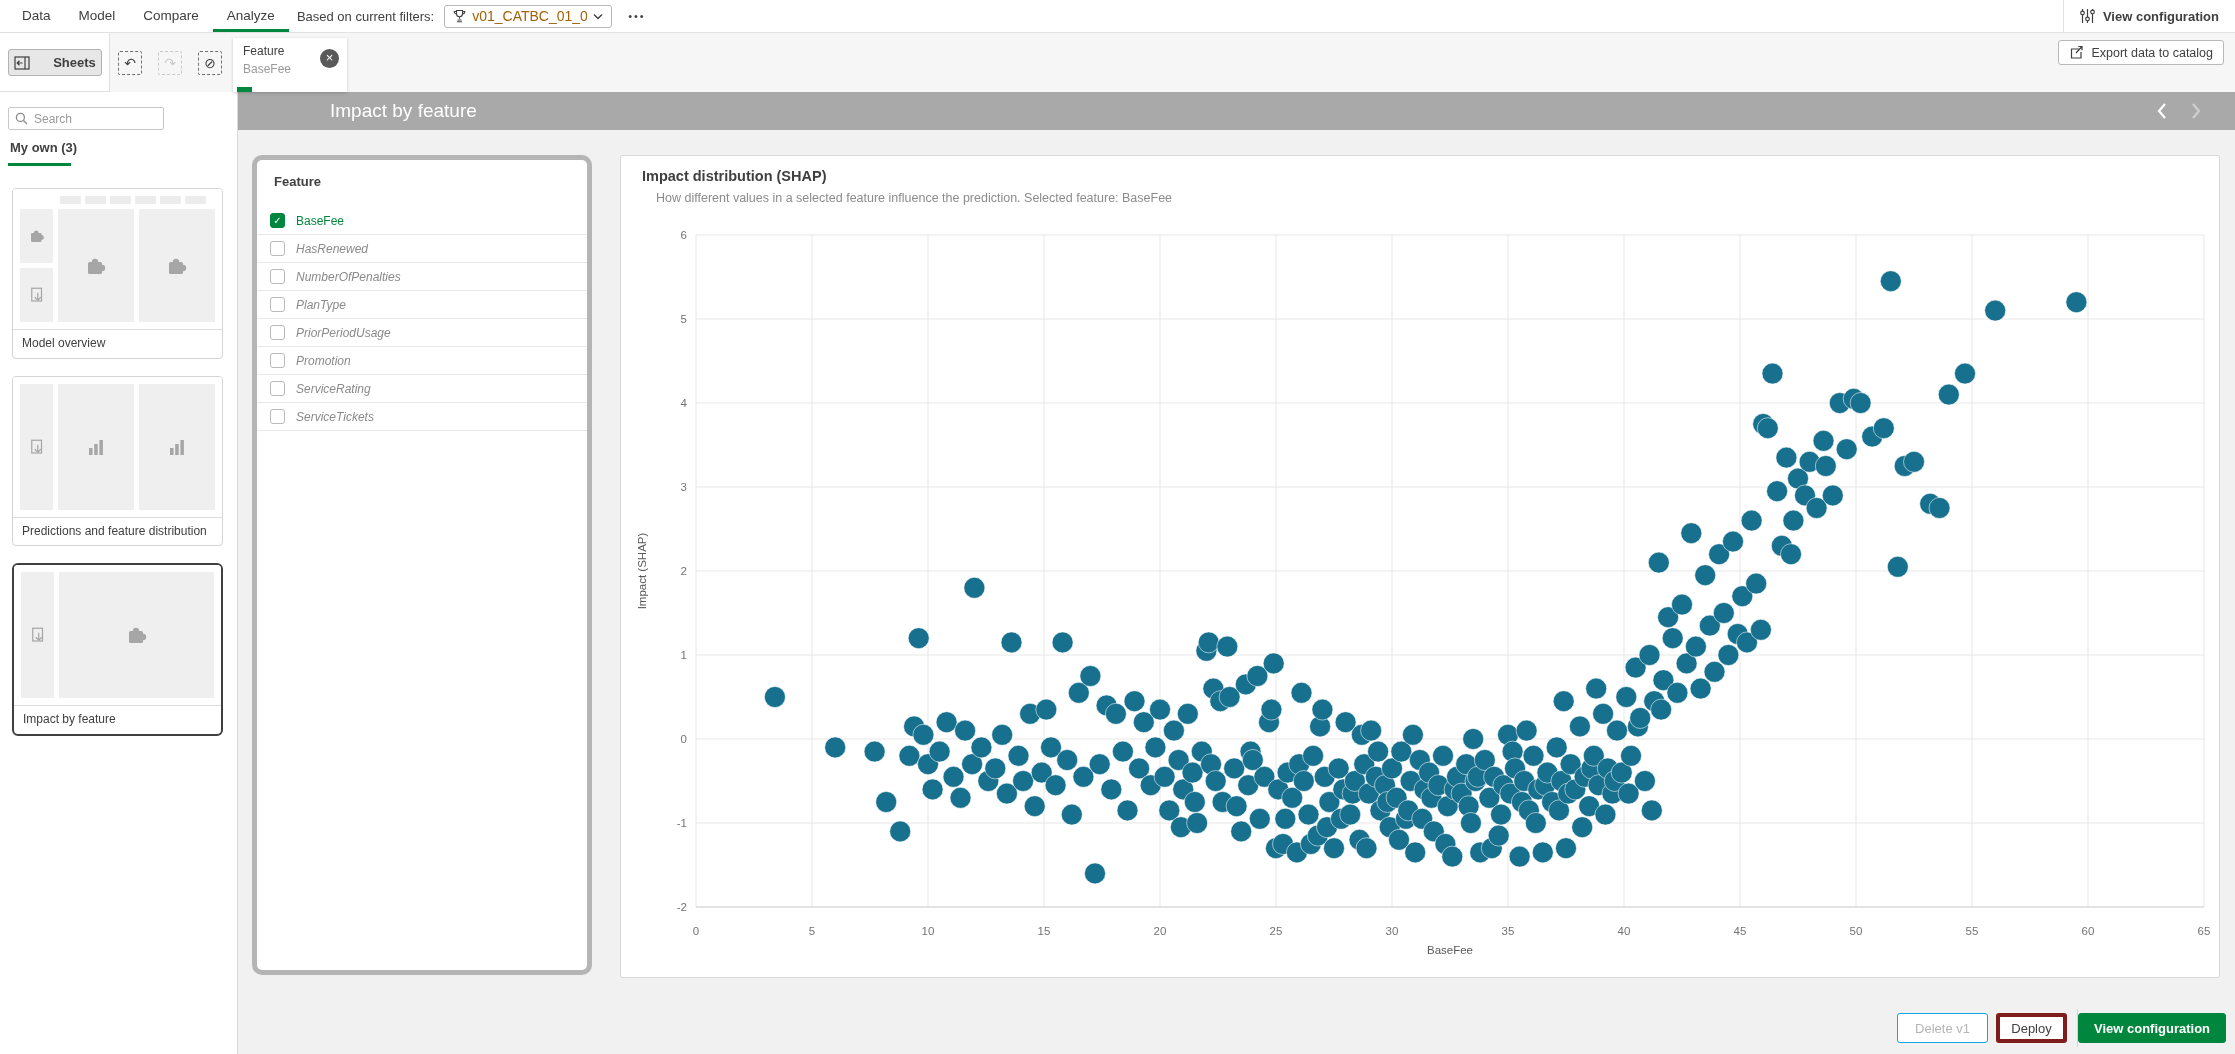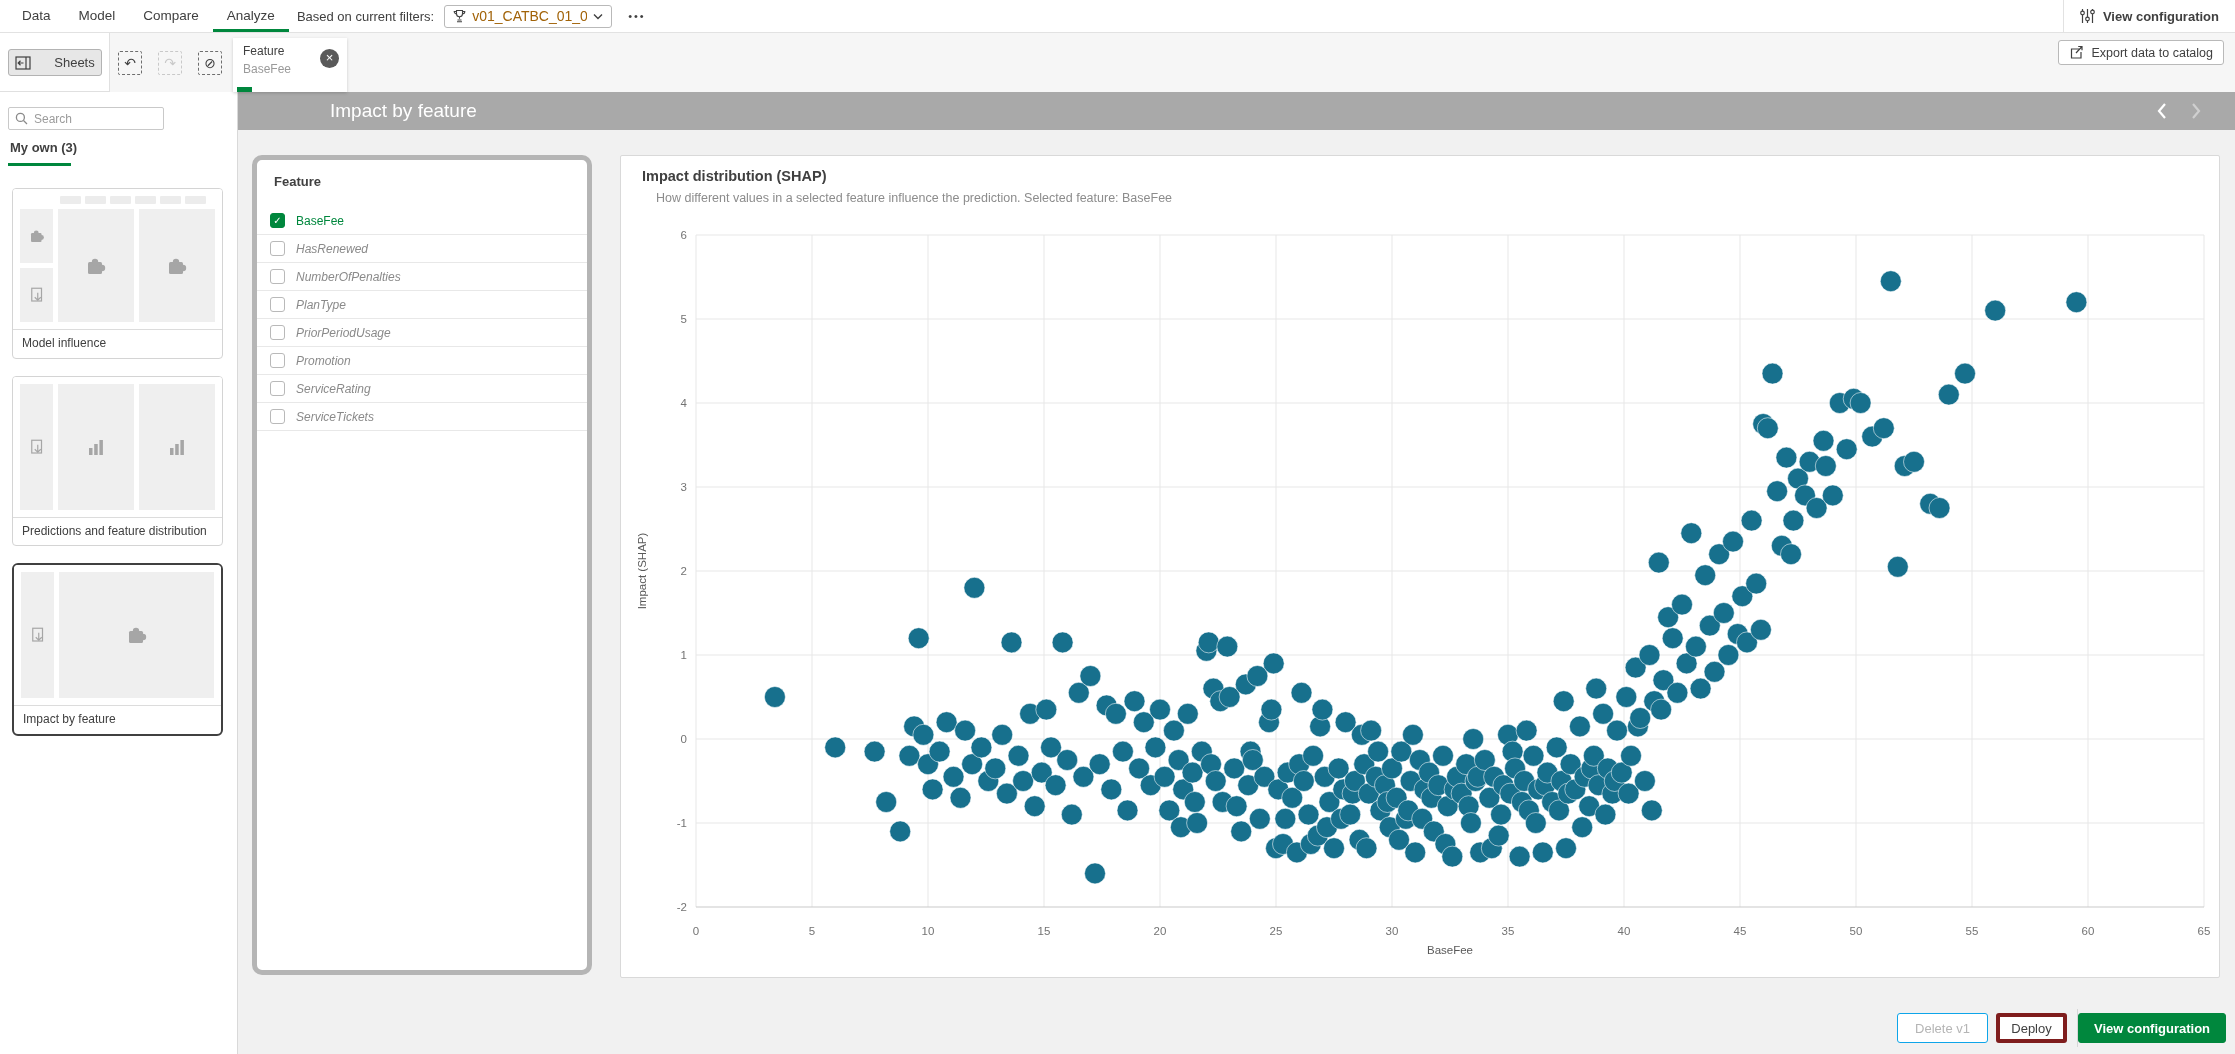--- a/index.html
+++ b/index.html
@@ -22,21 +22,21 @@
   .top-spacer { flex:1; }
   #view-config-top { display:flex; align-items:center; gap:8px; padding:0 16px; border-left:1px solid #e2e2e2;
                      font-size:13px; font-weight:bold; color:#404040; cursor:pointer; background:#fff; }
 
   
   #toolbar { position:absolute; left:0; top:33px; width:2235px; height:59px; background:#f6f6f6; z-index:20; }
   #toolbar .sheets-zone { position:absolute; left:0; top:0; width:110px; height:59px; background:#fff;
                           border-right:1px solid #e0e0e0; border-bottom:1px solid #e0e0e0; }
   #sheets-btn { position:absolute; left:8px; top:16px; width:94px; height:27px; display:flex; align-items:center;
                 gap:23px; justify-content:center; background:#e7e7e7; border:1px solid #b3b3b3; border-radius:3px;
-                font-size:13px; cursor:pointer; }
+                font-size:13px; cursor:pointer;font-weight:bold; }
   .sel-icon { position:absolute; top:18px; width:24px; height:24px; border:1px dashed #6e6e6e; border-radius:2px;
               display:flex; align-items:center; justify-content:center; font-size:14px; color:#404040;
               background:transparent; cursor:pointer; }
   .sel-icon.disabled { border-color:#c9c9c9; color:#c9c9c9; cursor:default; }
   #sel-undo { left:118px; } #sel-redo { left:158px; } #sel-clear { left:198px; }
   #chip { position:absolute; left:233px; top:5px; width:114px; height:54px; background:#fff;
           box-shadow:0 1px 3px rgba(0,0,0,.18); cursor:pointer; }
   #chip .t1 { position:absolute; left:10px; top:6px; font-size:12px; color:#404040; }
   #chip .t2 { position:absolute; left:10px; top:24px; font-size:12px; color:#9a9a9a; }
   #chip .greenbar { position:absolute; left:4px; bottom:0; width:15px; height:5px; background:#00873d; }
@@ -244,21 +244,21 @@
                 <svg class="ic" width="24" height="24" viewBox="0 0 24 24">
                   <g fill="#a6a6a6">
                     <rect x="4" y="8" width="14" height="12" rx="1.5"></rect>
                     <circle cx="11" cy="8" r="3.2"></circle>
                     <circle cx="18" cy="14" r="3.2"></circle>
                   </g>
                 </svg>
               </div>
             </div>
           </div>
-          <div class="card-label">Model influence</div>
+          <div class="card-label">Model overview</div>
         </div>
         <div class="sheet-card">
           <div class="thumb">
             <div class="thumb-body">
               <div class="side-col">
                 <div class="side-tile">
                   <svg class="ic" width="18" height="18" viewBox="0 0 24 24">
                     <rect x="5" y="3" width="13" height="17" fill="none" stroke="#a6a6a6" stroke-width="1.6"></rect>
                     <path d="M9 15 l4 4 4 -4 M13 19 V9" fill="none" stroke="#a6a6a6" stroke-width="1.6"></path>
                   </svg>

